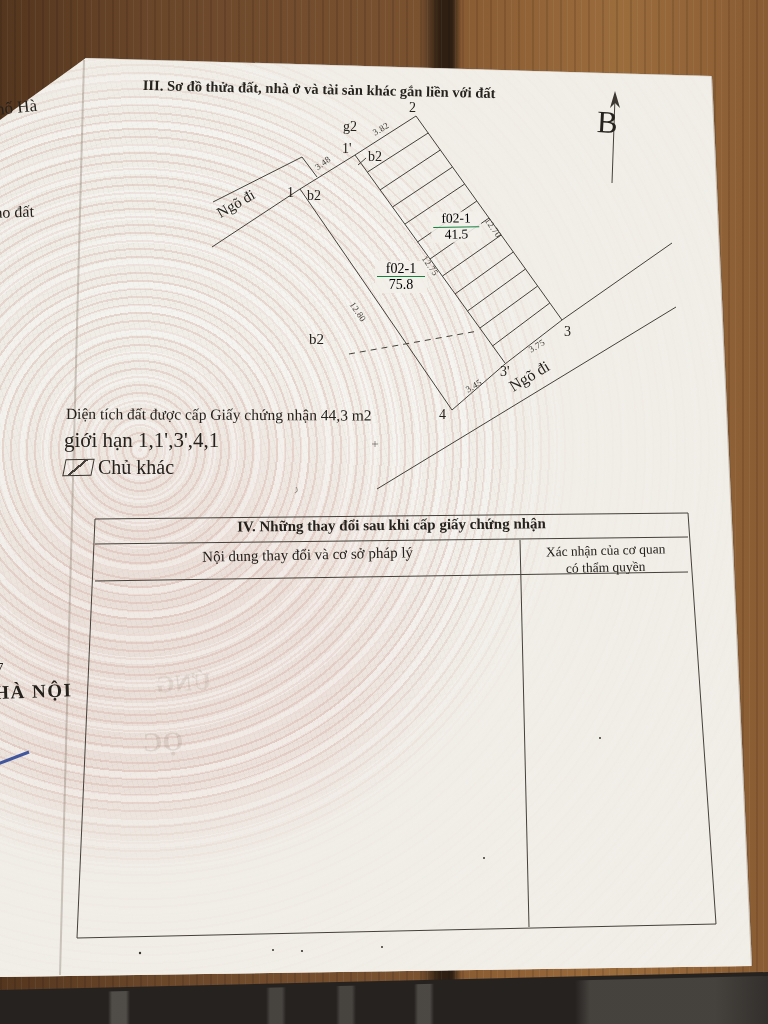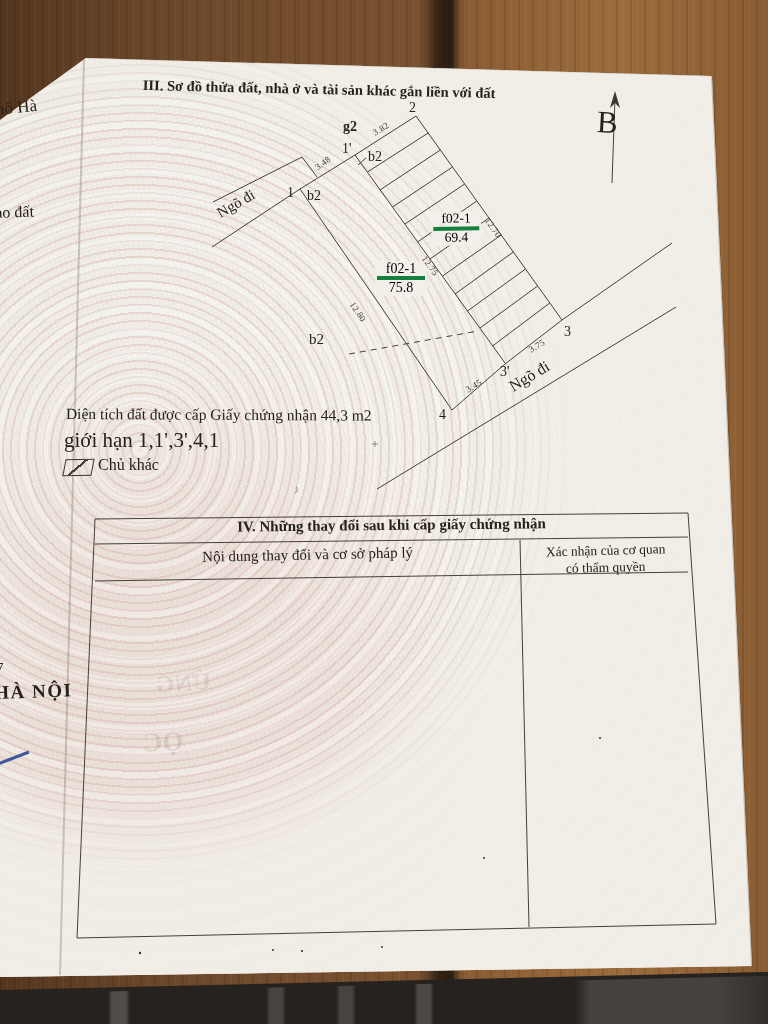--- a/index.html
+++ b/index.html
@@ -43,21 +43,21 @@
       linear-gradient(100deg,#efece5 0,#f3f0ea 45%,#eeece7 100%);}
 
   
   .t{position:absolute;color:#25211c;white-space:nowrap;transform-origin:left top;line-height:1.15;}
   .dim{font-size:9px;letter-spacing:.3px;color:#3c3731;}
   .vx{font-size:14px;}
   .parcel{font-size:14px;font-style:normal;}
 
   .frac{position:absolute;text-align:center;transform-origin:left top;
         background:rgba(242,239,233,.88);padding:0 2px;}
-  .frac .num{border-bottom:4px solid #15803d;padding:0 3px;}
+  .frac .num{border-bottom:1px solid #15803d;padding:0 3px;}
   .frac div{line-height:1.1;}
 
   
   #legend-box{position:absolute;left:64px;top:459px;width:27px;height:15px;
     border:1.2px solid #3a352e;transform:skewX(-12deg) rotate(-1deg);
     background:linear-gradient(135deg, rgba(0,0,0,0) 0 44%, #45403a 44% 52%, rgba(0,0,0,0) 52% 100%);}
 
   
   .bleed{position:absolute;font-weight:bold;color:#6d5c4c;transform-origin:left top;}
 
@@ -140,54 +140,54 @@
 
   <div class="t" style="left:143px;top:77px;font-size:14.5px;font-weight:bold;transform:rotate(1.3deg);">III. Sơ đồ thửa đất, nhà ở và tài sản khác gắn liền với đất</div>
 
   <div class="t" style="left:-5px;top:100px;font-size:17px;transform:rotate(-6deg);">hố Hà</div>
   <div class="t" style="left:-5px;top:204px;font-size:16px;transform:rotate(-2deg);">ao đất</div>
   <div class="t" style="left:-4px;top:660px;font-size:15px;">7</div>
   <div class="t" style="left:-6px;top:682px;font-size:19px;font-weight:bold;letter-spacing:1.5px;transform:rotate(-2deg);">HÀ NỘI</div>
 
   <div class="t" style="left:598px;top:104px;font-size:31px;transform:rotate(3deg);">B</div>
 
-  <div class="t parcel" style="left:343px;top:119px;font-weight:bold;">g2</div>
+  <div class="t parcel" style="left:343px;top:119px;">g2</div>
   <div class="t vx" style="left:409px;top:100px;">2</div>
   <div class="t dim" style="left:371px;top:129px;transform:rotate(-31deg);">3.82</div>
   <div class="t vx" style="left:342px;top:141px;">1'</div>
   <div class="t parcel" style="left:368px;top:149px;">b2</div>
   <div class="t dim" style="left:313px;top:164px;transform:rotate(-36deg);">3.48</div>
   <div class="t vx" style="left:287px;top:185px;">1</div>
   <div class="t parcel" style="left:307px;top:188px;">b2</div>
   <div class="t" style="left:214px;top:207px;font-size:15px;transform:rotate(-30deg);">Ngõ đi</div>
   <div class="t dim" style="left:356px;top:300px;transform:rotate(56deg);">12.80</div>
   <div class="t parcel" style="left:309px;top:331px;font-size:15px;">b2</div>
 
   <div class="frac" style="left:375px;top:261px;width:48px;font-size:14px;">
     <div class="num">f02-1</div>
     <div>75.8</div>
   </div>
   <div class="t dim" style="left:428px;top:254px;transform:rotate(55deg);">12.75</div>
   <div class="frac" style="left:431px;top:212px;width:46px;font-size:13.5px;transform:rotate(-1deg);">
     <div class="num">f02-1</div>
-    <div>69.4</div>
+    <div>41.5</div>
   </div>
   <div class="t dim" style="left:491px;top:216px;transform:rotate(55deg);">12.70</div>
 
   <div class="t vx" style="left:564px;top:324px;">3</div>
   <div class="t dim" style="left:527px;top:346px;transform:rotate(-31deg);">3.75</div>
   <div class="t vx" style="left:500px;top:364px;">3'</div>
   <div class="t" style="left:506px;top:380px;font-size:16px;transform:rotate(-31deg);">Ngõ đi</div>
   <div class="t dim" style="left:464px;top:386px;transform:rotate(-31deg);">3.45</div>
   <div class="t vx" style="left:439px;top:407px;">4</div>
 
   <div class="t" style="left:66px;top:405px;font-size:15.5px;transform:rotate(.3deg);">Diện tích đất được cấp Giấy chứng nhận 44,3 m2</div>
   <div class="t" style="left:64px;top:428px;font-size:21px;">giới hạn 1,1',3',4,1</div>
   <div id="legend-box"></div>
-  <div class="t" style="left:98px;top:456px;font-size:16px;">Chủ khác</div>
+  <div class="t" style="left:98px;top:456px;font-size:20px;">Chủ khác</div>
 
   <div class="t" style="left:95px;top:520px;width:593px;text-align:center;font-size:15px;font-weight:bold;transform:rotate(-.6deg);">IV. Những thay đổi sau khi cấp giấy chứng nhận</div>
   <div class="t" style="left:95px;top:551px;width:425px;text-align:center;font-size:15px;transform:rotate(-1.2deg);">Nội dung thay đổi và cơ sở pháp lý</div>
   <div class="t" style="left:523px;top:545px;width:165px;text-align:center;font-size:13.5px;transform:rotate(-1.5deg);">Xác nhận của cơ quan</div>
   <div class="t" style="left:523px;top:562px;width:165px;text-align:center;font-size:13.5px;transform:rotate(-1.5deg);">có thẩm quyền</div>
 
   <div class="bleed" style="left:210px;top:668px;font-size:24px;opacity:.12;transform:scaleX(-1) rotate(4deg);">ỨNG</div>
   <div class="bleed" style="left:183px;top:726px;font-size:27px;opacity:.14;transform:scaleX(-1) rotate(2deg);">ỌC</div>
 
 </div>

